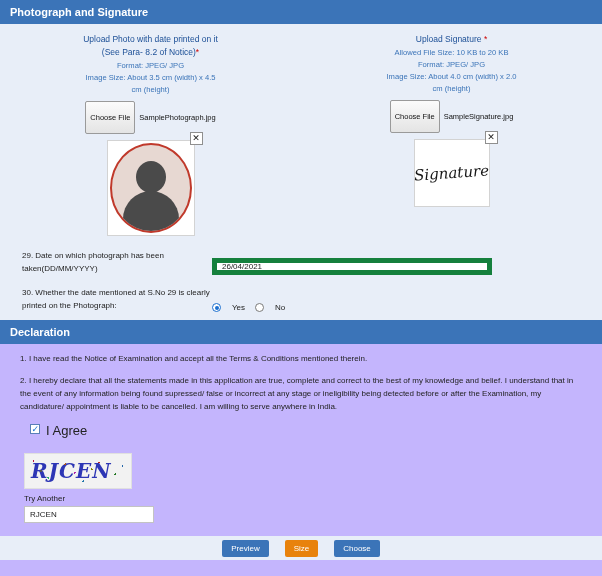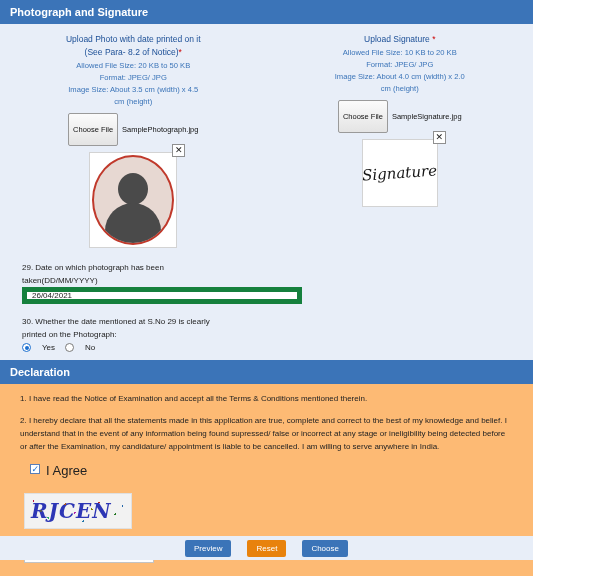--- a/index.html
+++ b/index.html
@@ -10,23 +10,23 @@
     width: 602px;
     height: 576px;
     background: #ffffff;
     font-family: "Liberation Sans", sans-serif;
     font-size: 9px;
     color: #222;
     overflow: hidden;
   }
   .page {
     position: relative;
-    width: 533px;
+    width: 602px;
     height: 576px;
-    background: #fdba74;
+    background: #c4b5fd;
     box-sizing: border-box;
   }
   .section-header {
     background: #3b74b8;
     color: #ffffff;
     font-size: 11px;
     font-weight: bold;
     padding: 6px 10px;
     box-sizing: border-box;
   }
@@ -150,25 +150,24 @@
   }
   .sign-text {
     font-family: "DejaVu Serif", serif;
     font-style: italic;
     font-size: 15px;
     color: #161616;
     transform: rotate(-4deg);
   }
   .q-row {
     display: flex;
-    align-items: flex-start;
+    align-items: flex-end;
     padding: 6px 22px 2px 22px;
     font-size: 8px;
     color: #222;
-    flex-direction: column;
   }
   .q-label {
     width: 190px;
     line-height: 13px;
     padding-top: 3px;
   }
   .date-input {
     width: 280px;
     height: 17px;
     border: 5px solid #15803d;
@@ -341,21 +340,20 @@
   <div class="panel">
     <div class="upload-area">
 
       <div class="upload-col">
         <div class="upload-title">
           <span>Upload Photo with date printed on it</span>
         </div>
         <div class="upload-title">
           <span>(See Para- 8.2 of Notice)</span><span class="req-star">*</span>
         </div>
-        <div class="upload-note">Allowed File Size: 20 KB to 50 KB</div>
         <div class="upload-note">Format: JPEG/ JPG</div>
         <div class="upload-note">Image Size: About 3.5 cm (width) x 4.5</div>
         <div class="upload-note">cm (height)</div>
         <div class="file-row">
           <span class="choose-btn">Choose File</span>
           <span class="file-name">SamplePhotograph.jpg</span>
         </div>
         <div class="thumb-wrap">
           <span class="close-x">✕</span>
           <div class="photo-box">
@@ -426,17 +424,17 @@
     <div class="captcha-img">
       <span class="captcha-text">RJCEN</span>
       <span class="captcha-noise"></span>
     </div>
     <div class="try-another">Try Another</div>
     <input class="captcha-input" type="text" value="RJCEN" style="">
   </div>
 
   <div class="footer-bar">
     <button class="btn btn-preview">Preview</button>
-    <button class="btn btn-reset">Reset</button>
+    <button class="btn btn-reset">Size</button>
     <button class="btn btn-close">Choose</button>
   </div>
 
 </div>
 
 </body></html>

